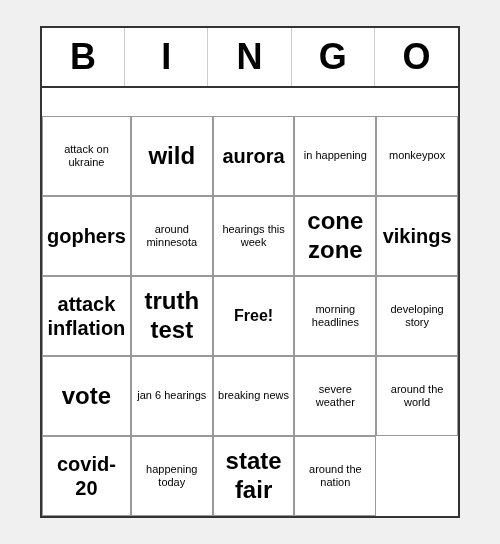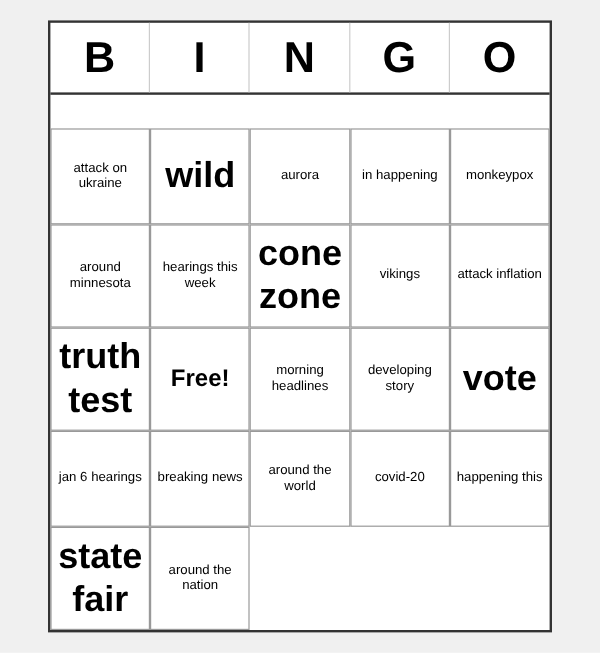--- a/index.html
+++ b/index.html
@@ -46,28 +46,29 @@
       padding: 6px 4px;
       cursor: pointer;
     }
     .cell-text {
       line-height: 1.2;
     }
     .size-small {
       font-size: 11px;
     }
     .size-medium {
-      font-size: 11px;
+      font-size: 20px;
+      font-weight: bold;
     }
     .size-xlarge {
-      font-size: 30px;
+      font-size: 24px;
       font-weight: bold;
     }
     .free-cell {
-      font-size: 20px;
+      font-size: 16px;
       font-weight: bold;
     }
   </style>
 </head>
 <body>
 
 <div class="bingo-card">
   <div class="bingo-header">
   <div class="bingo-letter">B</div>
       <div class="bingo-letter">I</div>
@@ -83,20 +84,23 @@
         <span class="cell-text size-xlarge">wild</span>
       </div>
       <div class="bingo-cell">
         <span class="cell-text size-medium">aurora</span>
       </div>
       <div class="bingo-cell">
         <span class="cell-text size-small">in happening</span>
       </div>
       <div class="bingo-cell">
         <span class="cell-text size-small">monkeypox</span>
+      </div>
+      <div class="bingo-cell">
+        <span class="cell-text size-medium">gophers</span>
       </div>
       <div class="bingo-cell">
         <span class="cell-text size-small">around minnesota</span>
       </div>
       <div class="bingo-cell">
         <span class="cell-text size-small">hearings this week</span>
       </div>
       <div class="bingo-cell">
         <span class="cell-text size-xlarge">cone zone</span>
       </div>
@@ -121,27 +125,30 @@
       <div class="bingo-cell">
         <span class="cell-text size-xlarge">vote</span>
       </div>
       <div class="bingo-cell">
         <span class="cell-text size-small">jan 6 hearings</span>
       </div>
       <div class="bingo-cell">
         <span class="cell-text size-small">breaking news</span>
       </div>
       <div class="bingo-cell">
+        <span class="cell-text size-small">severe weather</span>
+      </div>
+      <div class="bingo-cell">
         <span class="cell-text size-small">around the world</span>
       </div>
       <div class="bingo-cell">
         <span class="cell-text size-medium">covid-20</span>
       </div>
       <div class="bingo-cell">
-        <span class="cell-text size-small">happening this</span>
+        <span class="cell-text size-small">happening today</span>
       </div>
       <div class="bingo-cell">
         <span class="cell-text size-xlarge">state fair</span>
       </div>
       <div class="bingo-cell">
         <span class="cell-text size-small">around the nation</span>
       </div>
     </div>
 </div>
 

